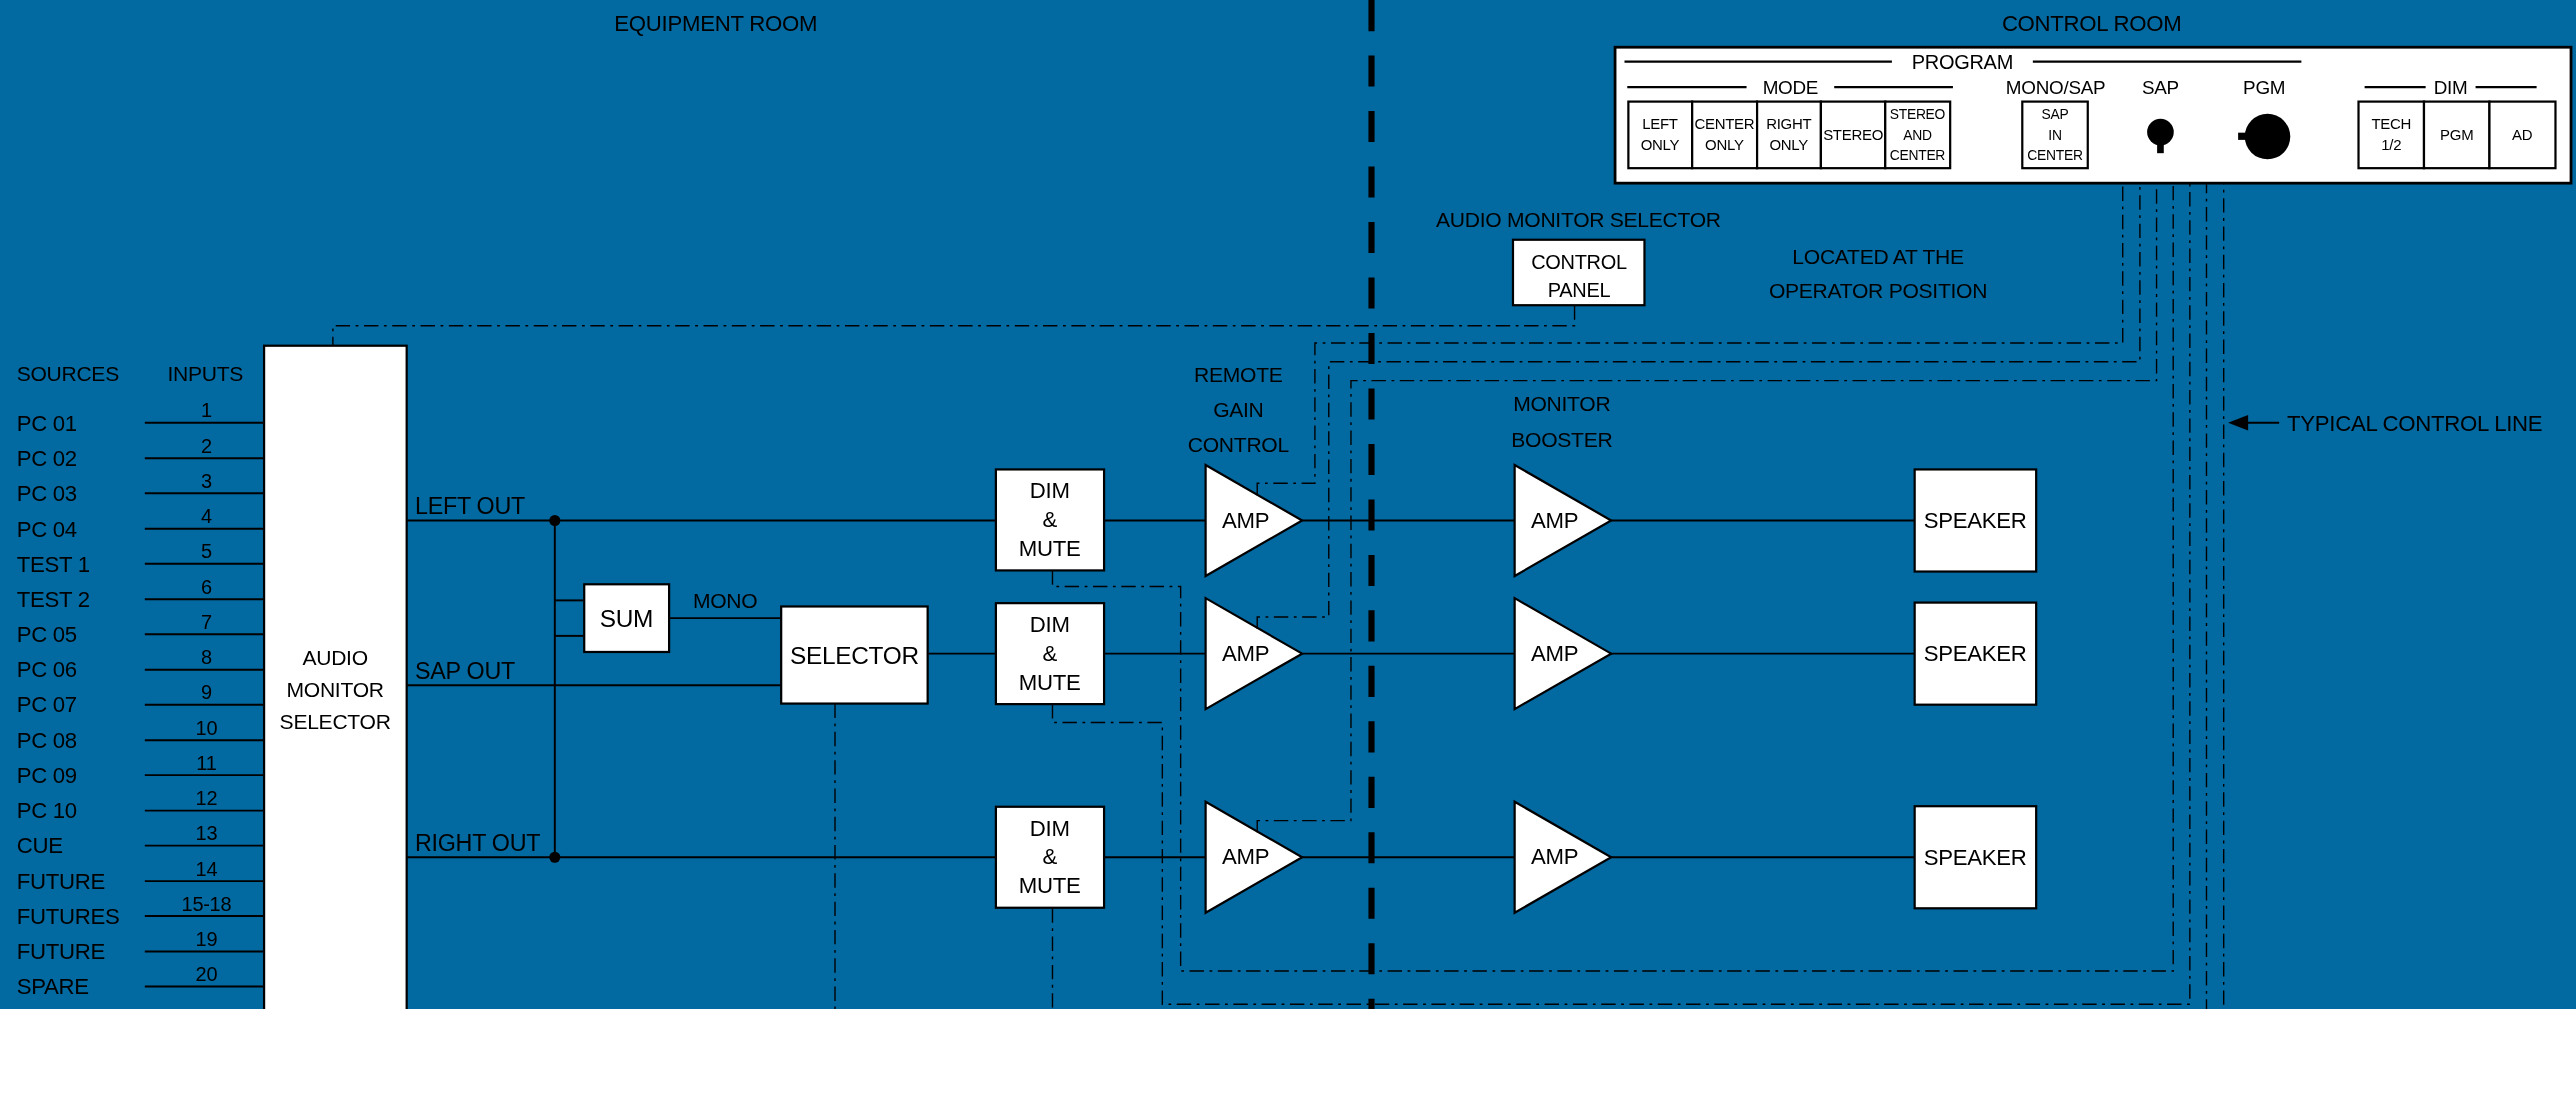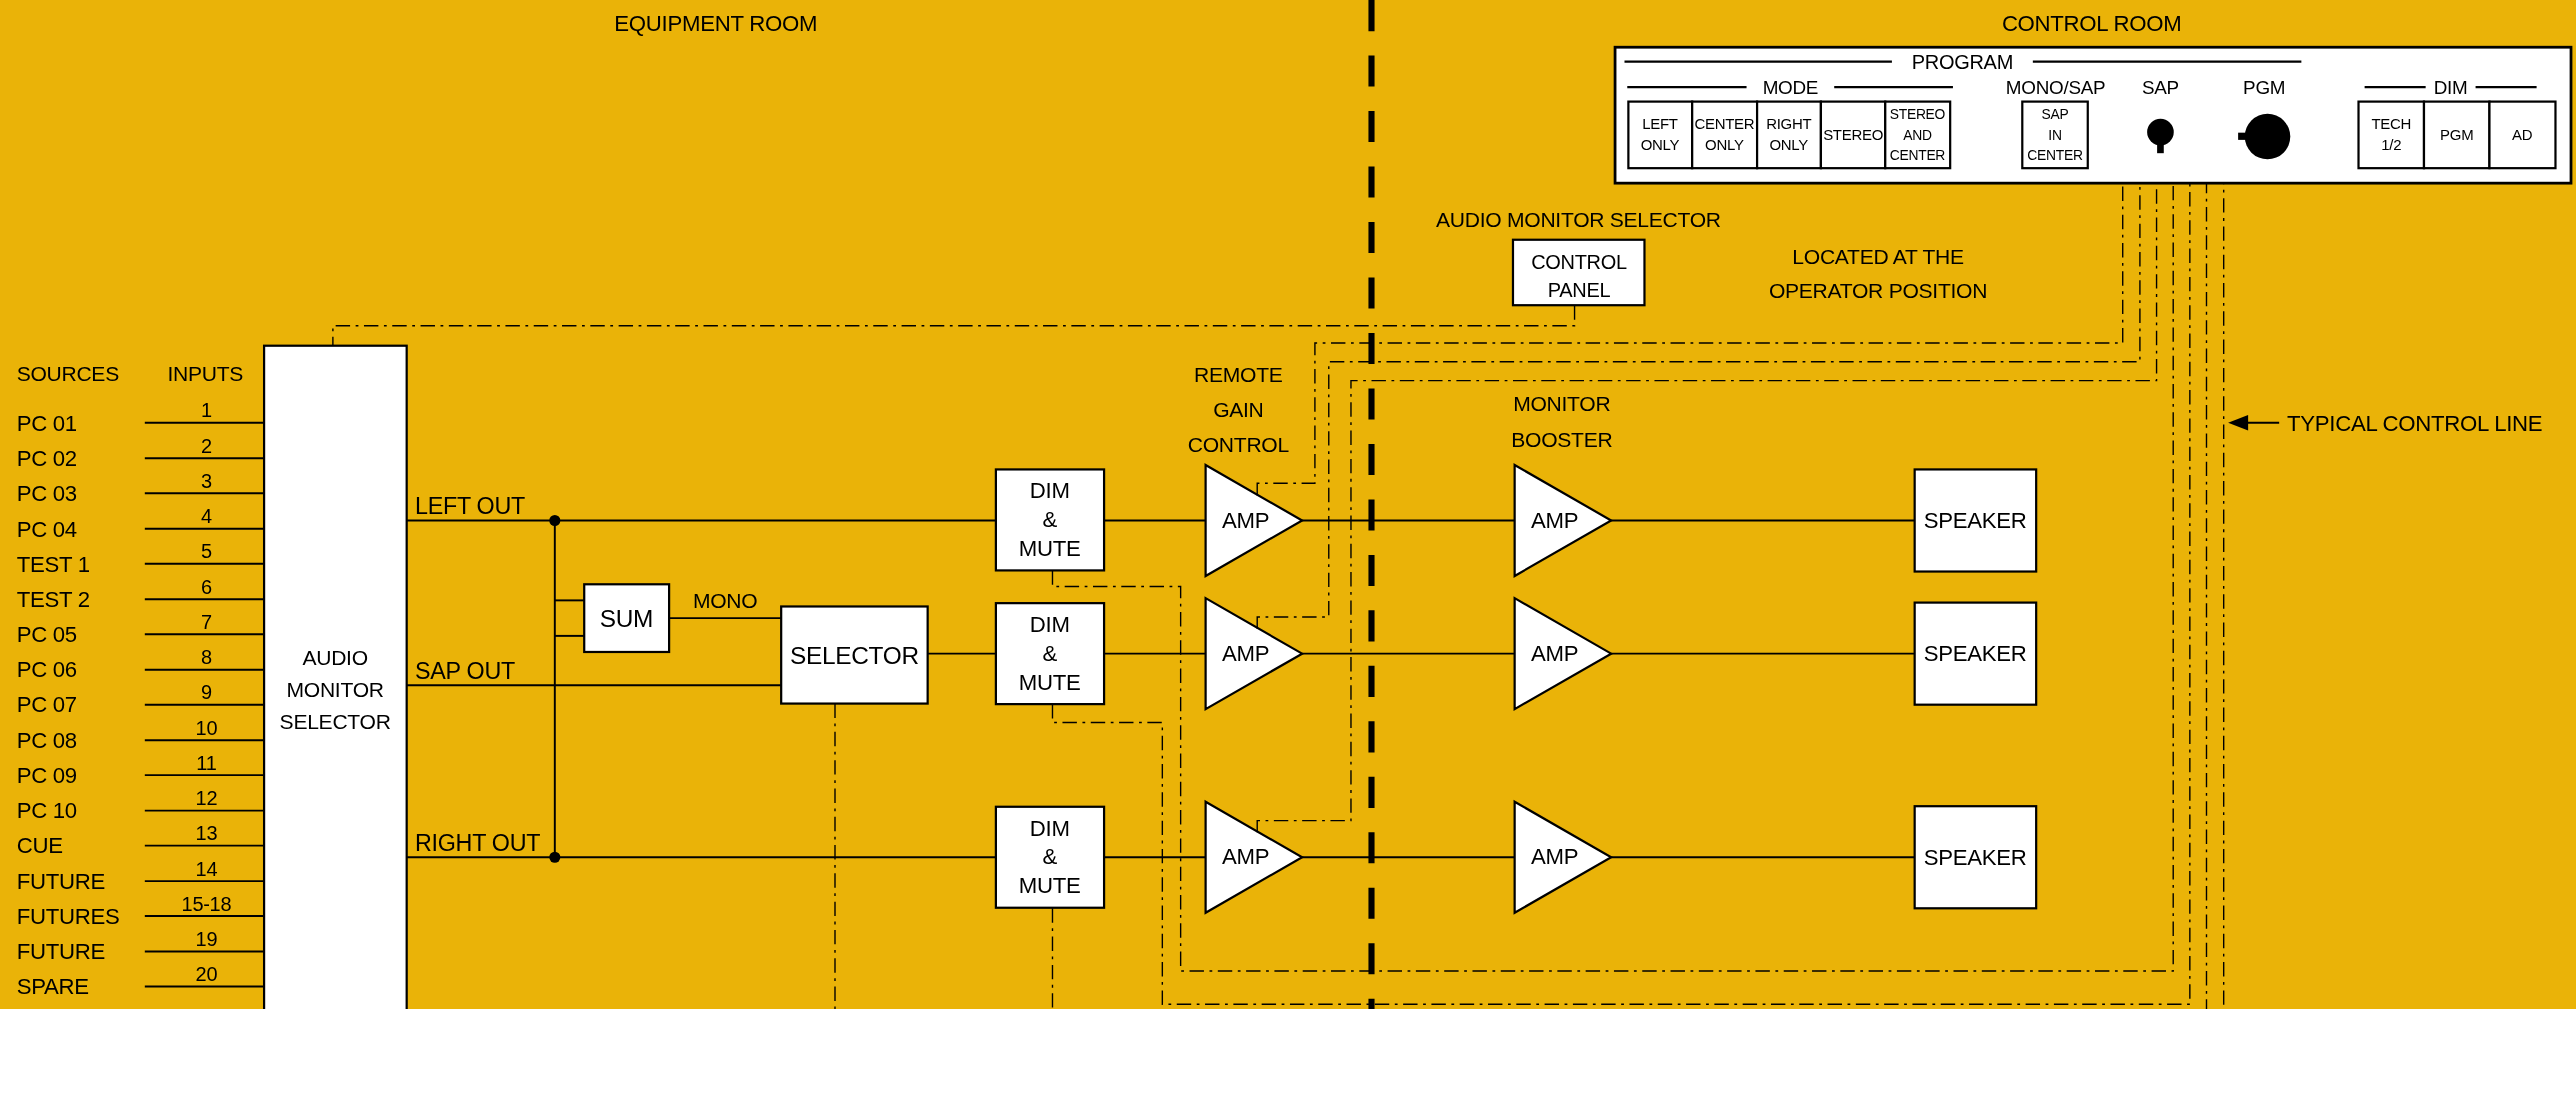--- a/index.html
+++ b/index.html
@@ -1,16 +1,16 @@
 <!DOCTYPE html>
 <html style="font-size:9px"><head>
 <meta charset="utf-8">
 <style>
   html,body{margin:0;padding:0;background:#ffffff;}
-  .stage{width:2576px;height:1009px;position:relative;background:#eab308;}
+  .stage{width:2576px;height:1009px;position:relative;background:#0369a1;}
   svg{display:block;}
   text{font-family:"Liberation Sans", sans-serif;fill:#000;letter-spacing:-0.5px;}
   .t40{font-size:40px;} .t42{font-size:42px;} .t38{font-size:38px;} .t36{font-size:36px;}
   .t34{font-size:34px;} .t44{font-size:44px;} .t27{font-size:27px;} .t25{font-size:25px;}
   .mid{text-anchor:middle;}
   .ln{stroke:#000;stroke-width:3.5;fill:none;}
   .bx{stroke:#000;stroke-width:4;fill:#fff;}
   .bx5{stroke:#000;stroke-width:5;fill:#fff;}
   .ctl{stroke:#000;stroke-width:2.5;fill:none;stroke-dasharray:26 10 5 10;}
   .divider{stroke:#000;stroke-width:11;fill:none;stroke-dasharray:56 44;}

